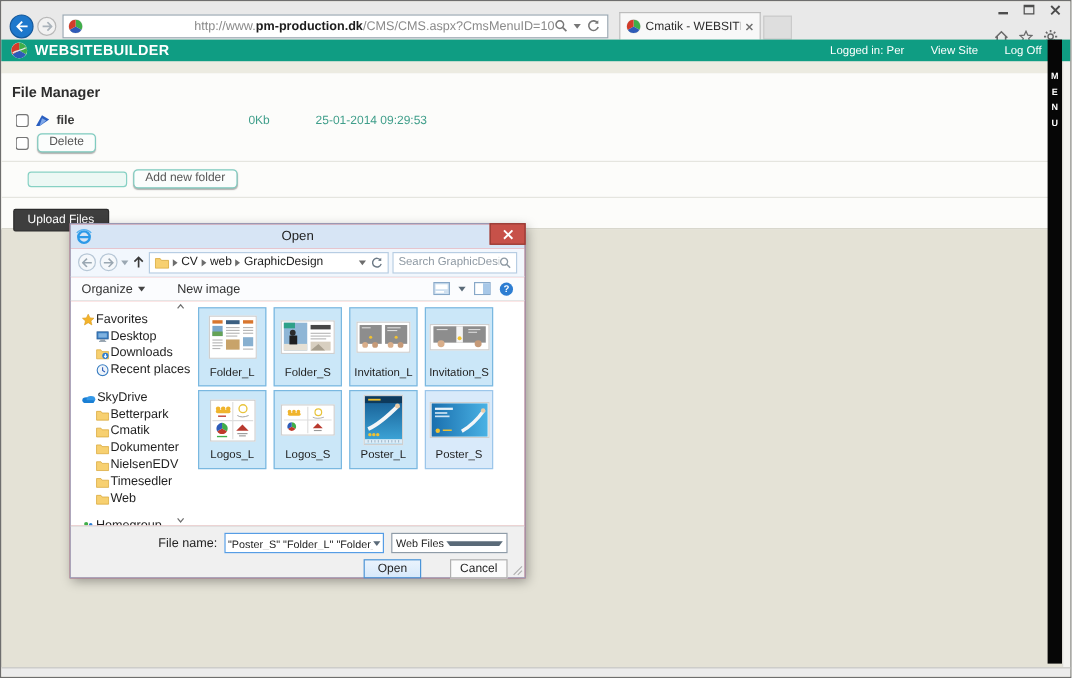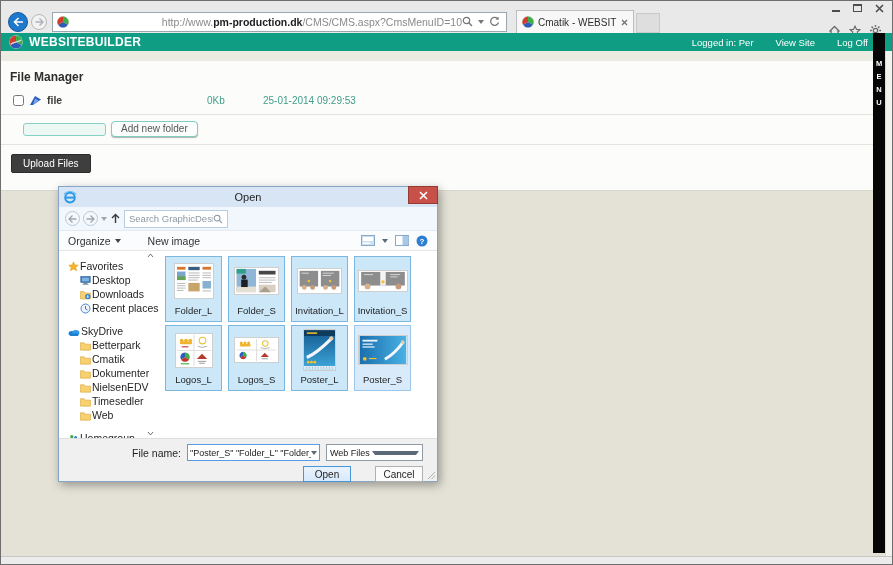--- a/index.html
+++ b/index.html
@@ -205,20 +205,24 @@
       <input type="checkbox" class="cb" style="">
       <svg class="icon" width="13" height="11" viewBox="0 0 13 11">
           <polygon points="1,10 6,1 12,4.5 4,10" fill="#2a5fc0"></polygon>
           <polygon points="4,10 6,3.5 9.5,5.5" fill="#7fa8e8"></polygon>
         </svg>
       <span class="fm-name">file</span>
       <span class="fm-size">0Kb</span>
       <span class="fm-date">25-01-2014 09:29:53</span>
     </div>
 
+    <div class="delete-row">
+      <input type="checkbox" class="cb" style="">
+      <button class="teal-btn">Delete</button>
+    </div>
     <hr class="fm-div">
     <div class="addfolder-row">
       <input type="text" class="mint-input" style="">
       <button class="teal-btn">Add new folder</button>
     </div>
     <hr class="fm-div">
     <div class="upload-row">
       <button class="upload-btn">Upload Files</button>
     </div>
   </div>
@@ -252,20 +256,38 @@
       </div>
       <div class="nav-circle">
         <svg class="icon" width="9" height="8" viewBox="0 0 9 8">
             <path d="M4.5 0.5 L8 4 L4.5 7.5 M8 4 H0.5" stroke="#9aa7b2" stroke-width="1.3" fill="none"></path>
           </svg>
       </div>
       <span class="caret-down" style="border-top-color:#9aa7b2"></span>
       <svg class="icon" width="11" height="11" viewBox="0 0 11 11">
           <path d="M5.5 10 V2 M2 5 L5.5 1.5 L9 5" fill="none" stroke="#3a3a3a" stroke-width="1.4"></path>
         </svg>
+      <div class="crumb-box">
+        <svg class="icon" width="12" height="10" viewBox="0 0 12 10">
+            <path d="M0.5 1.5 H4.5 L5.5 3 H11.5 V9.5 H0.5 Z" fill="#f7d070" stroke="#d9a93c" stroke-width=".7"></path>
+          </svg>
+        <span class="crumb-sep"></span>
+        <span class="crumb">CV</span>
+        <span class="crumb-sep"></span>
+        <span class="crumb">web</span>
+        <span class="crumb-sep"></span>
+        <span class="crumb">GraphicDesign</span>
+        <span class="crumb-right">
+          <span class="caret-down" style="border-top-color:#6d6d6d"></span>
+          <svg class="icon" width="10" height="10" viewBox="0 0 11 11">
+              <path d="M9 3.2 A4 4 0 1 0 9.5 6.5" fill="none" stroke="#6d7a86" stroke-width="1.3"></path>
+              <path d="M9.6 0.8 L9.6 3.8 L6.6 3.6 Z" fill="#6d7a86"></path>
+            </svg>
+        </span>
+      </div>
       <div class="search-box">
         <input type="text" placeholder="Search GraphicDesign" style="">
         <svg class="icon" width="10" height="10" viewBox="0 0 11 11">
             <circle cx="4.5" cy="4.5" r="3.2" fill="none" stroke="#8d98a2" stroke-width="1.2"></circle>
             <path d="M7 7 L10 10" stroke="#8d98a2" stroke-width="1.3"></path>
           </svg>
       </div>
     </div>
 
     <div class="dlg-toolbar">

